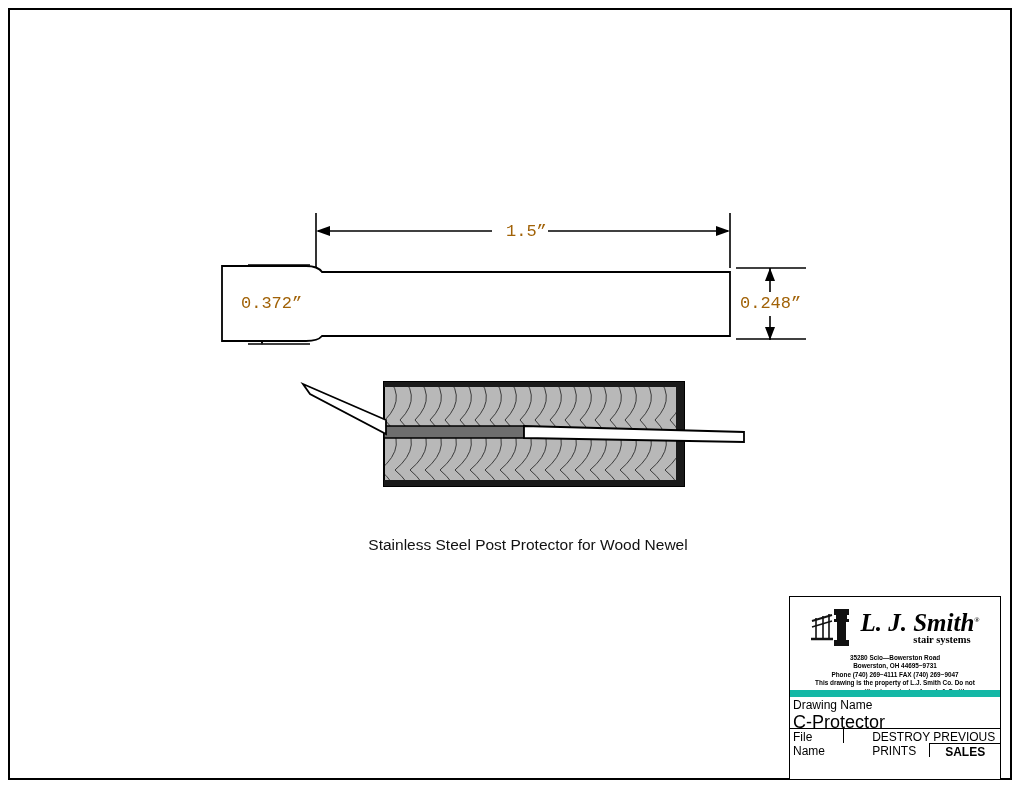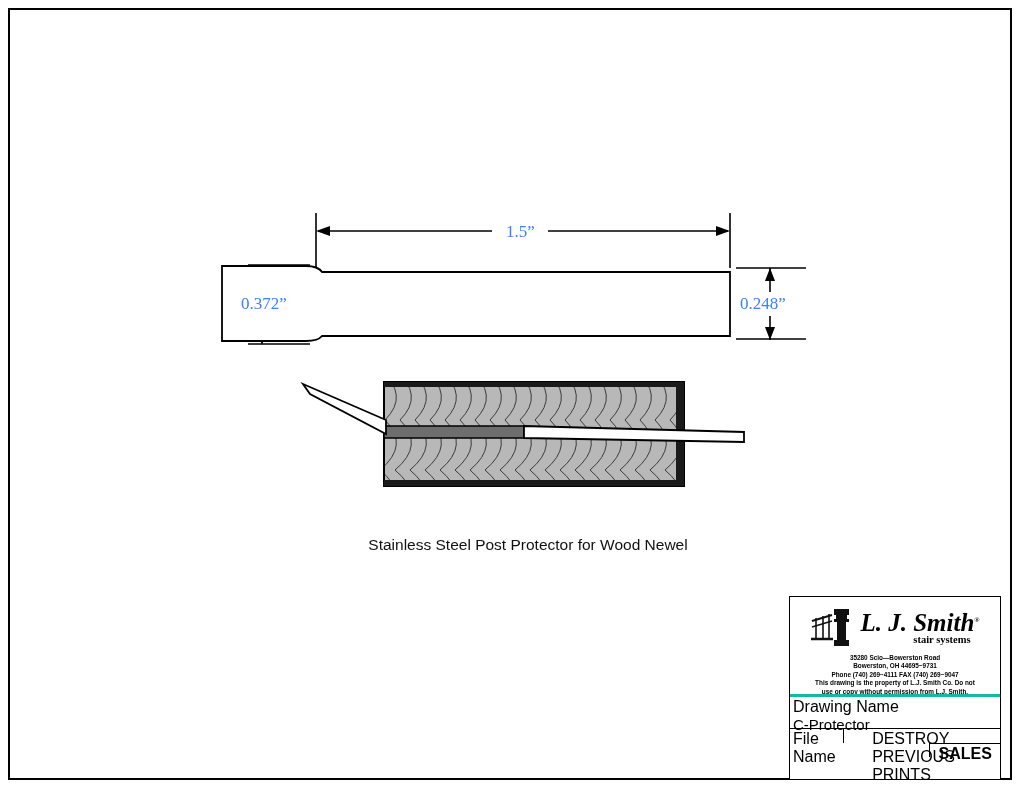--- a/index.html
+++ b/index.html
@@ -24,23 +24,23 @@
     top: 8px;
     width: 1004px;
     height: 772px;
     border: 2px solid #000000;
     box-sizing: border-box;
   }
 
   
   .dim-text {
     position: absolute;
-    font-family: Liberation Serif, serif;
+    font-family: Liberation Mono, monospace;
     font-size: 17px;
-    color: #3b82f6;
+    color: #a16207;
     white-space: nowrap;
   }
 
   
   #caption {
     position: absolute;
     left: 16px;
     top: 536px;
     width: 1024px;
     text-align: center;
@@ -61,21 +61,21 @@
     background: #ffffff;
     font-family: "Liberation Sans", sans-serif;
   }
   .tb-row {
     position: relative;
     box-sizing: border-box;
     border-bottom: 1px solid #000000;
   }
   .tb-logo {
     height: 100px;
-    border-bottom: 3px solid #14b8a6;
+    border-bottom: 7px solid #14b8a6;
     padding: 0;
     overflow: hidden;
   }
   .logo-top {
     display: flex;
     align-items: center;
     justify-content: center;
     height: 52px;
     padding-top: 4px;
   }
@@ -105,26 +105,26 @@
   }
   .addr {
     text-align: center;
     font-size: 6.4px;
     line-height: 7.4px;
     color: #000;
     font-weight: bold;
     margin-top: 1px;
   }
   .tb-label {
-    font-size: 16px;
+    font-size: 12px;
     color: #000;
     padding: 1px 0 0 3px;
   }
   .tb-value {
-    font-size: 15px;
+    font-size: 18px;
     color: #000;
     padding: 0 0 0 3px;
   }
   .tb-flex {
     display: flex;
   }
   .cell {
     box-sizing: border-box;
     border-right: 1px solid #000;
   }

